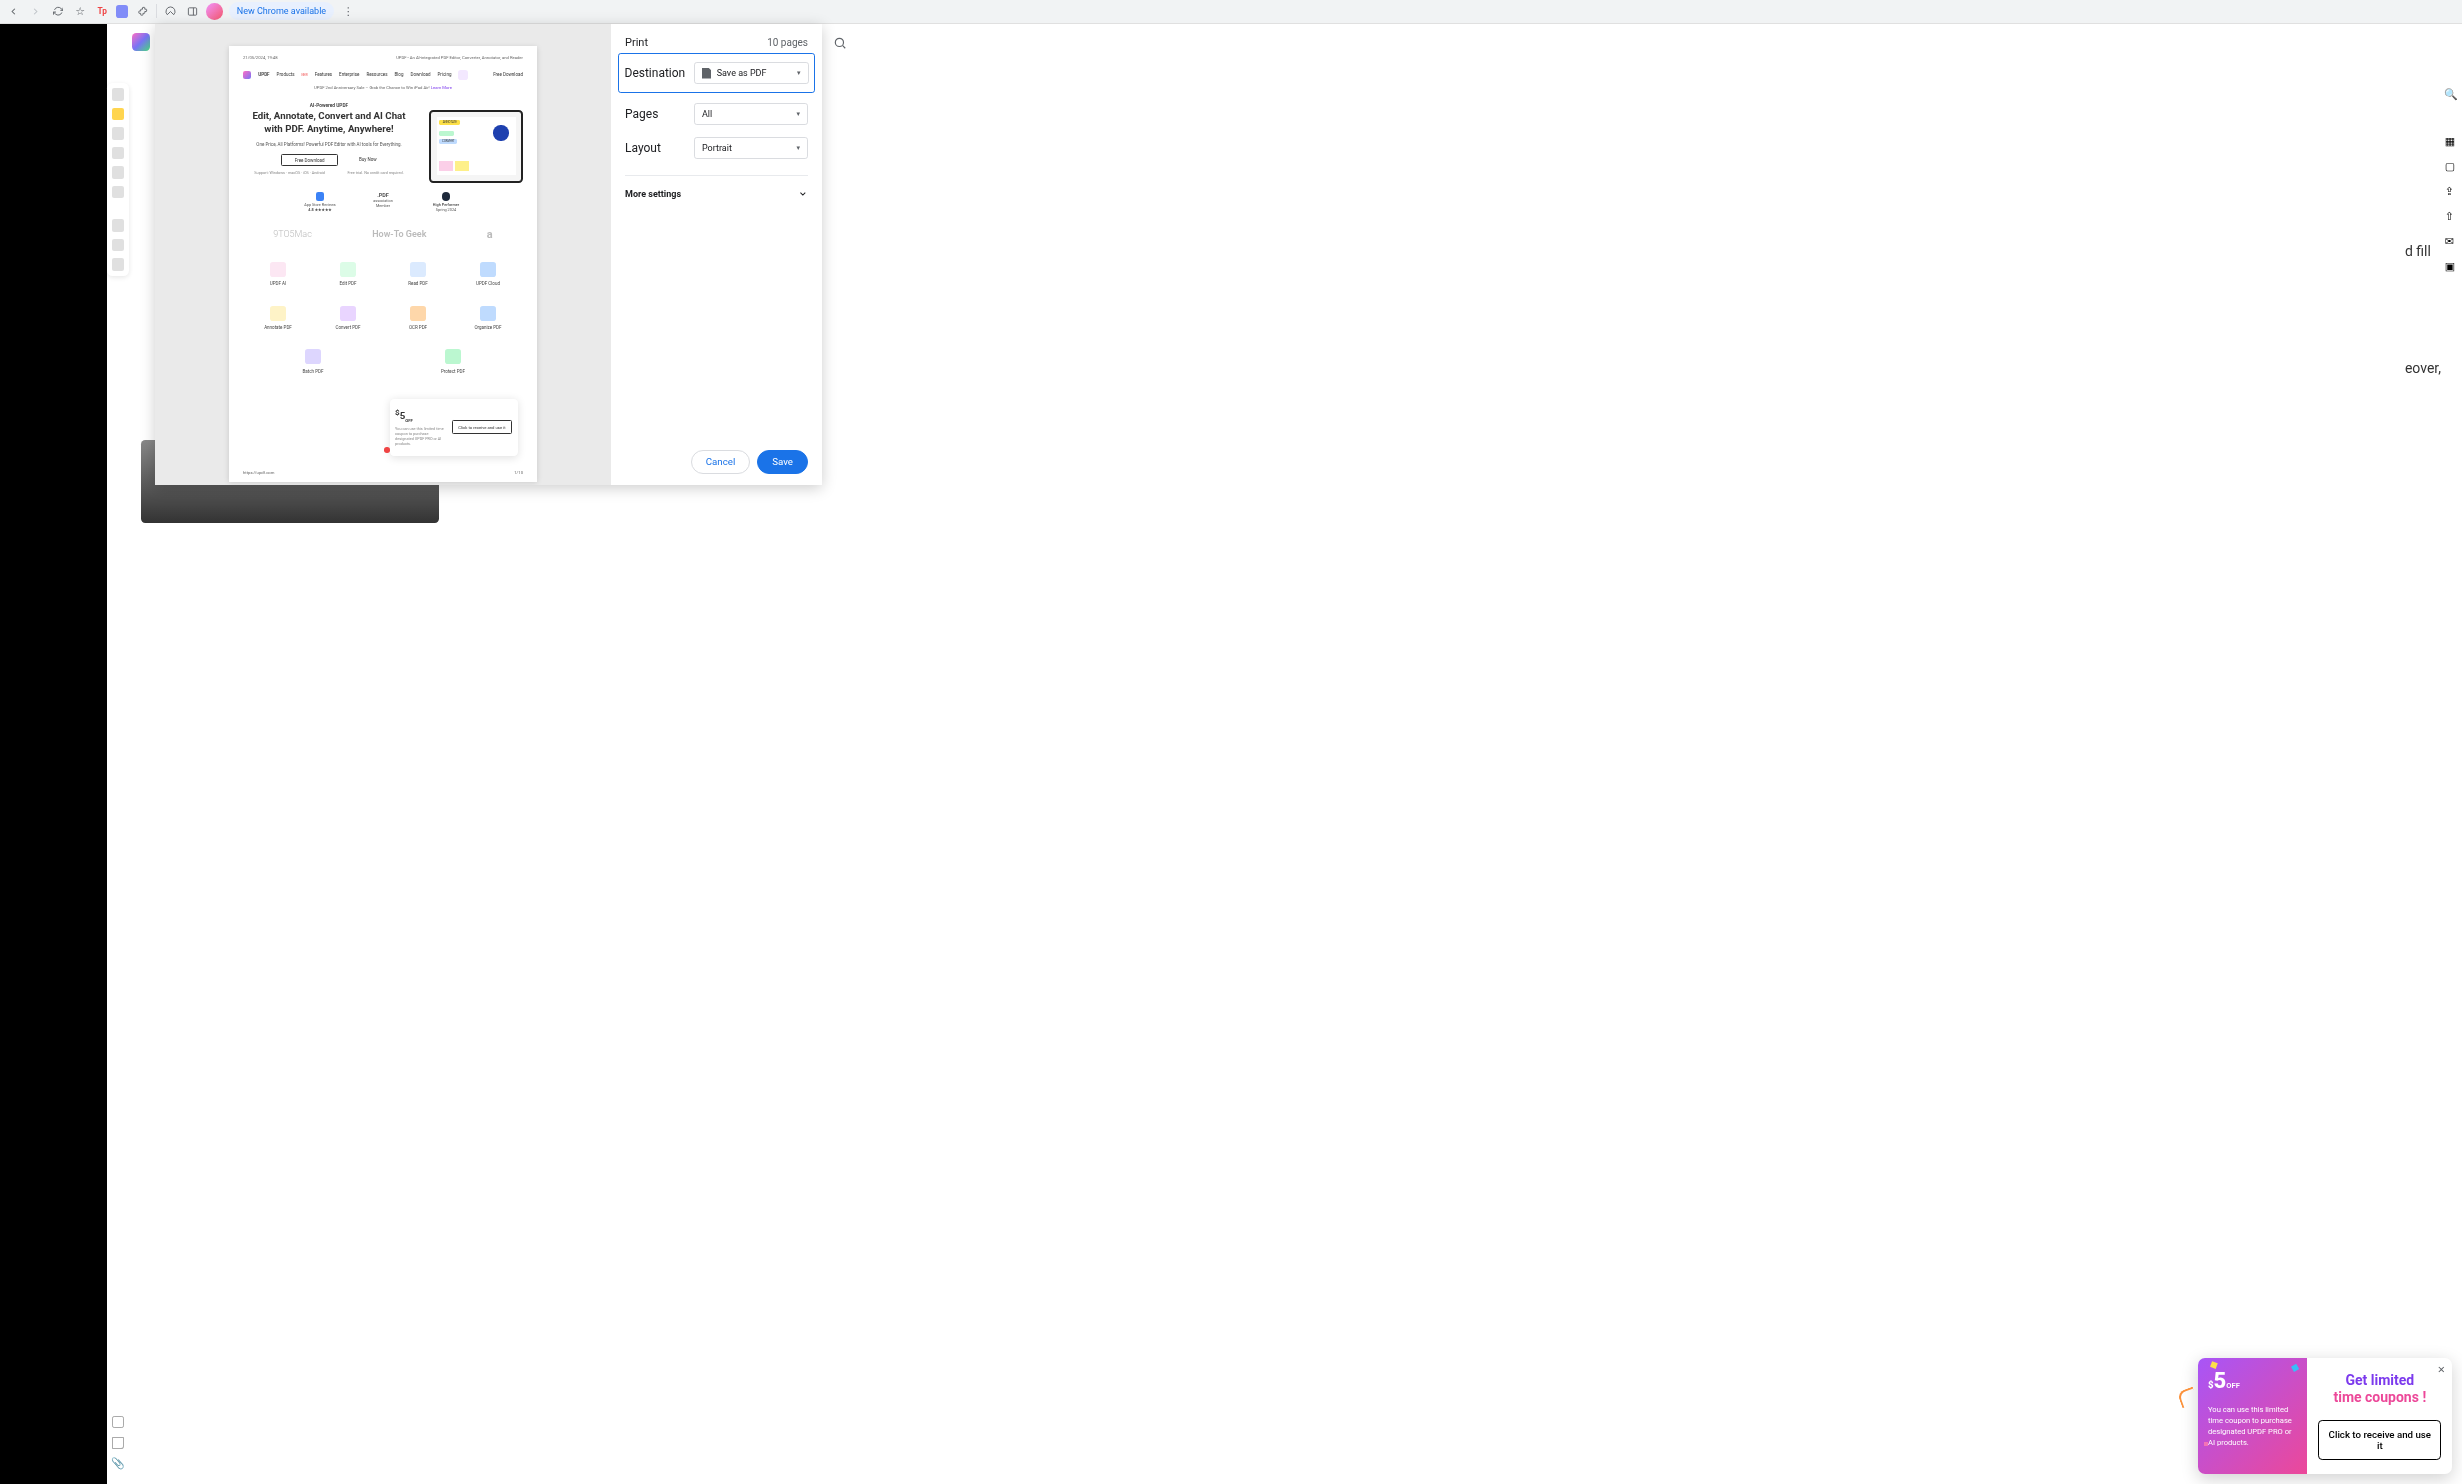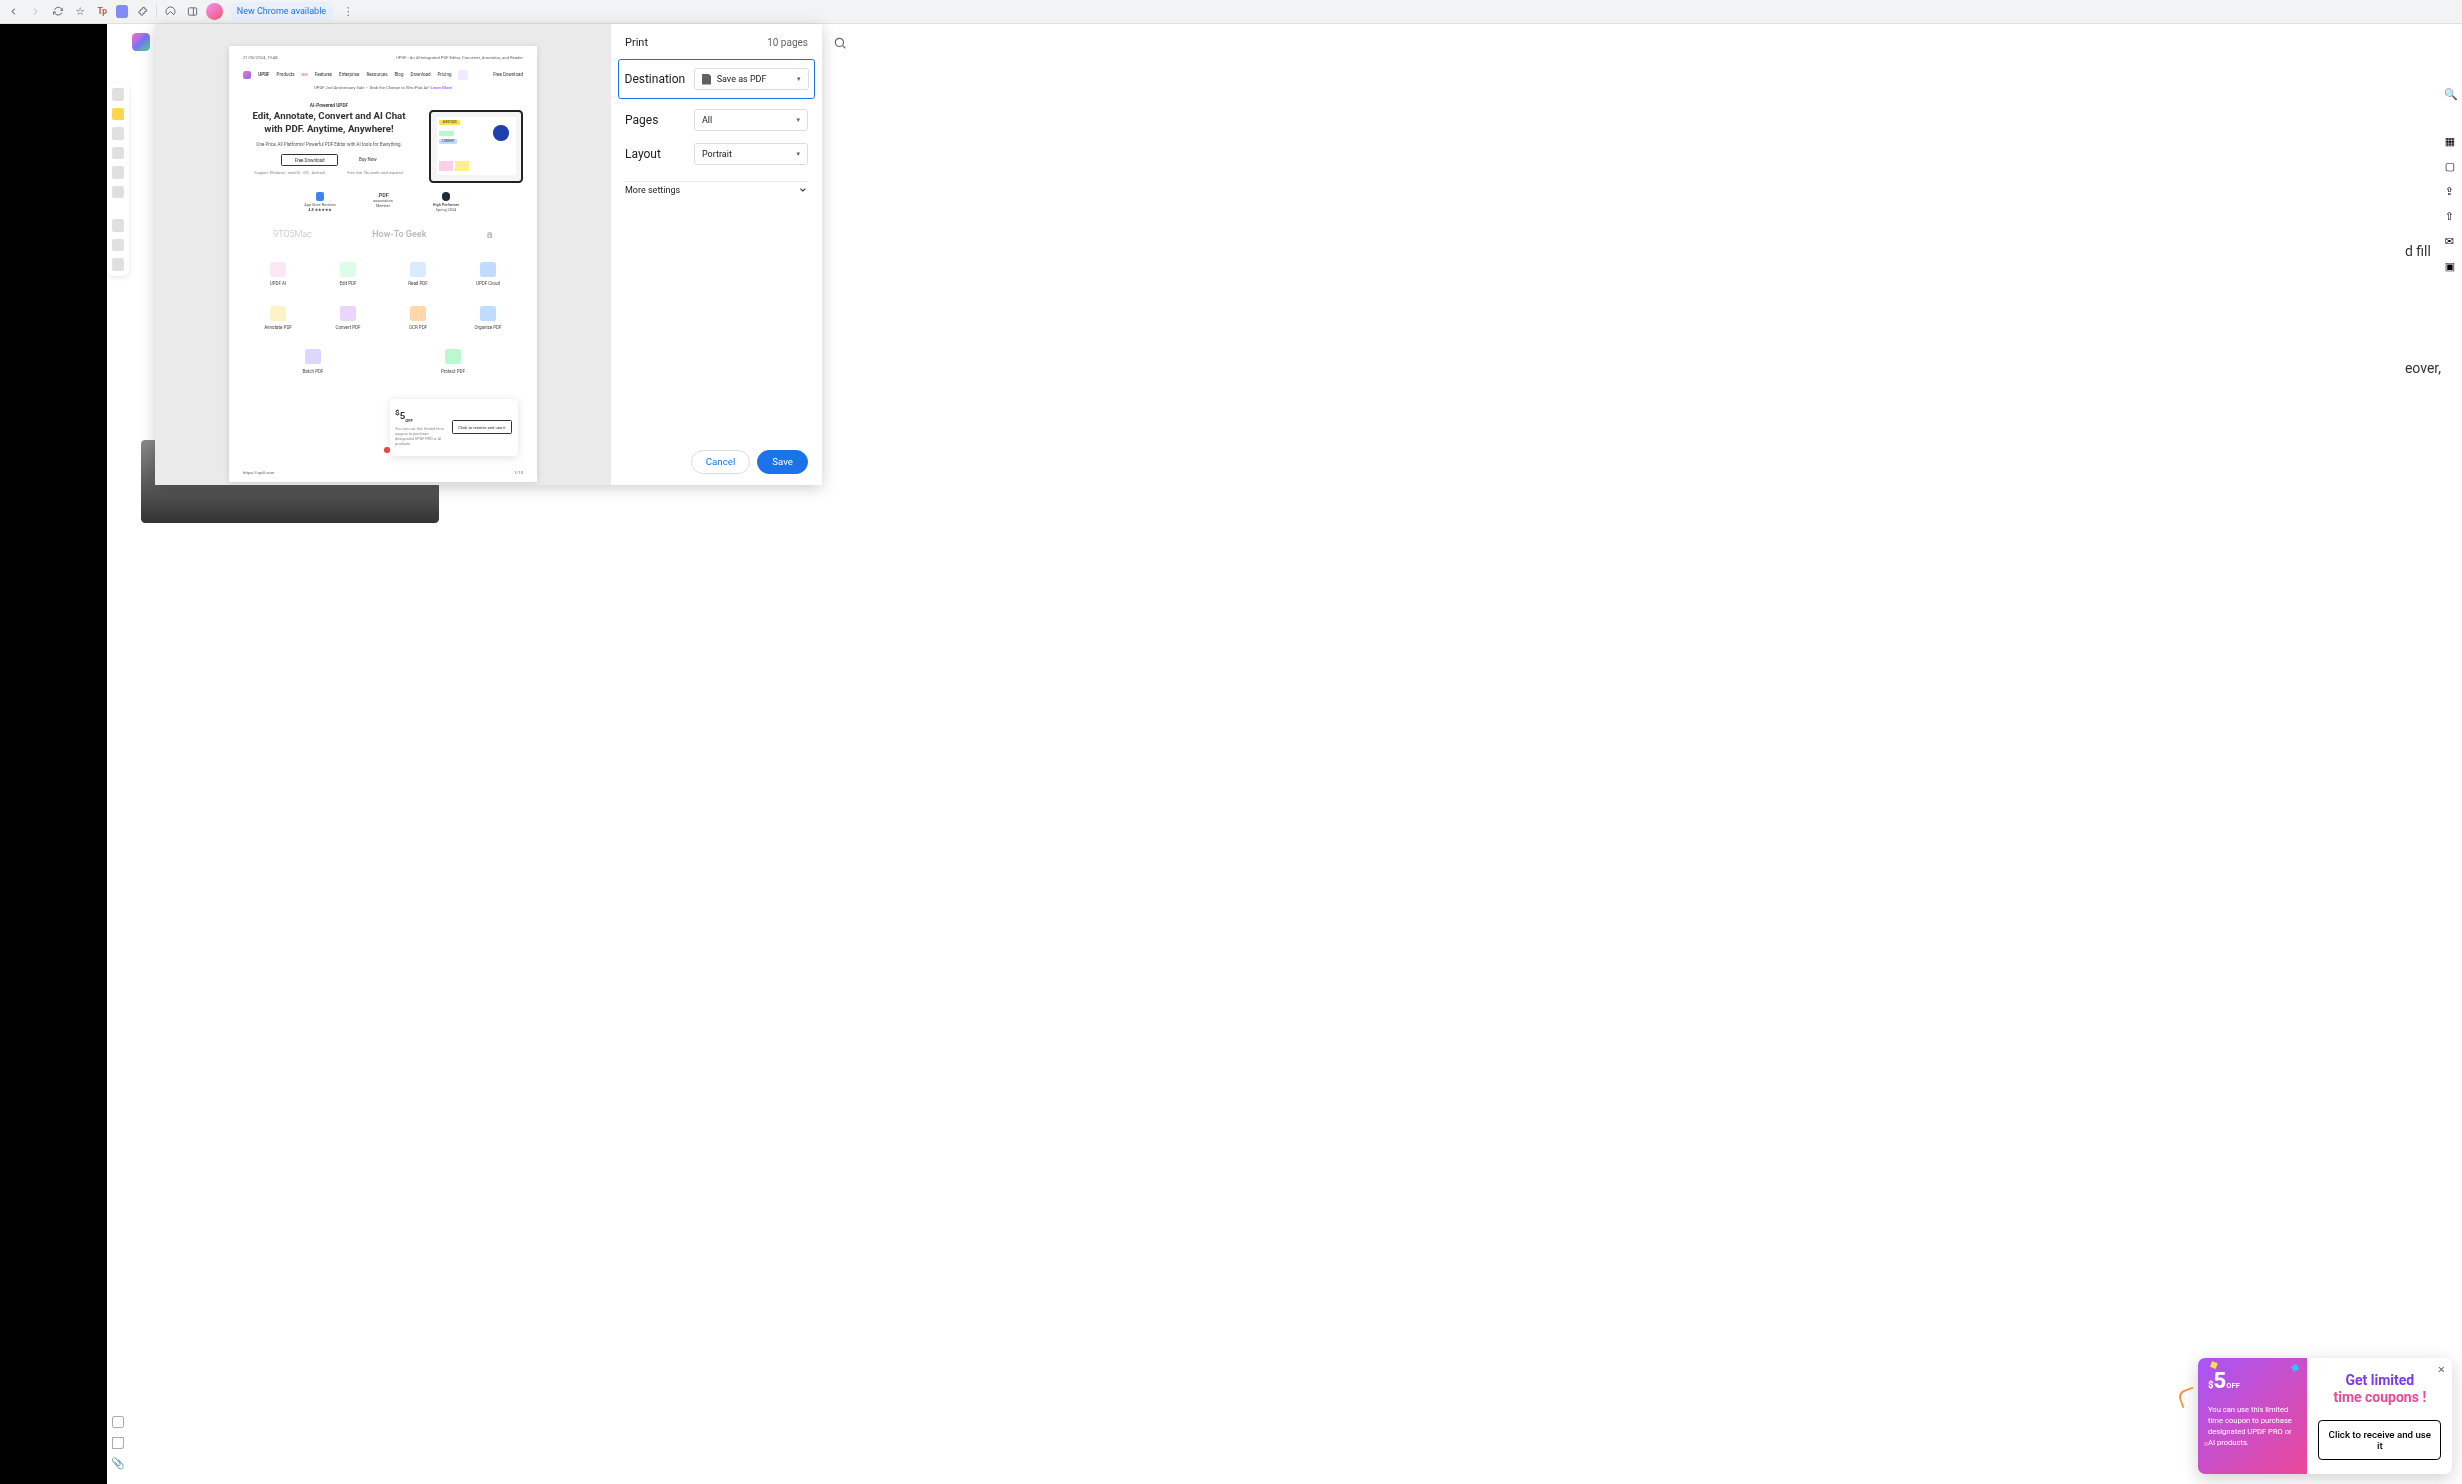--- a/index.html
+++ b/index.html
@@ -63,30 +63,30 @@
 .pv-ficon { width: 15.2px; height: 15.2px; margin: 0 auto 4.2px; border-radius: 2.8px; }
 .pv-coupon-card { position: absolute; right: 19.4px; bottom: 26px; width: 128px; height: 57px; background: #fff; border-radius: 4.2px; box-shadow: 0 1.4px 8.3px rgba(0,0,0,0.12); display: flex; align-items: center; padding: 5.5px; gap: 4.2px; }
 .pv-coupon-left { flex: 1; font-size: 3.8px; color: #888; }
 .pv-coupon-5 { font-size: 9.7px; font-weight: 700; color: #333; }
 .pv-coupon-btn { border: 0.3px solid #333; padding: 3.5px 5.5px; font-size: 4.2px; border-radius: 1.4px; }
 .pv-coupon-close { position: absolute; left: -5.5px; bottom: 2.8px; width: 5.5px; height: 5.5px; border-radius: 50%; background: #ef4444; }
 .pv-footer { position: absolute; bottom: 7px; left: 14px; right: 14px; display: flex; justify-content: space-between; font-size: 4.2px; color: #666; }
 
 
 .settings-pane { flex: 1; padding: 12.5px 14px; display: flex; flex-direction: column; position: relative; }
-.settings-head { display: flex; justify-content: space-between; align-items: center; margin-bottom: 11px; }
+.settings-head { display: flex; justify-content: space-between; align-items: center; margin-bottom: 5px; }
 .settings-title { font-size: 11px; color: #202124; }
 .settings-count { font-size: 10px; color: #5f6368; }
 .setting-row { display: flex; align-items: center; margin-bottom: 12.5px; }
 .setting-row.highlight { border: 1.4px solid #1a73e8; border-radius: 2.8px; padding: 8.3px 5.5px; margin: -1.4px -7px 9.7px -7px; }
 .setting-label { width: 69px; font-size: 12px; color: #202124; }
 .setting-select { flex: 1; height: 22px; border: 0.7px solid #dadce0; border-radius: 2.8px; display: flex; align-items: center; padding: 0 7px; font-size: 9px; color: #202124; gap: 5.5px; position: relative; }
 .setting-select::after { content: '▾'; position: absolute; right: 7px; color: #5f6368; font-size: 7px; }
 .select-icon { width: 9.7px; height: 11px; background: #5f6368; clip-path: polygon(0 0, 70% 0, 100% 25%, 100% 100%, 0 100%); }
-.more-row { display: flex; justify-content: space-between; align-items: center; padding: 3px 0; font-size: 9px; color: #202124; cursor: pointer; border-top: 0.7px solid #e8eaed; margin-top: 2.8px; }
+.more-row { display: flex; justify-content: space-between; align-items: center; padding: 13px 0; font-size: 9px; color: #202124; cursor: pointer; border-top: 0.7px solid #e8eaed; margin-top: 2.8px; font-weight: bold; }
 .settings-footer { position: absolute; bottom: 11px; right: 14px; display: flex; gap: 7px; margin-top: 35px; }
 .dlg-btn { padding: 5.5px 14px; border-radius: 12.5px; font-size: 9.7px; cursor: pointer; border: 0.7px solid #dadce0; background: #fff; color: #1a73e8; }
 .dlg-btn.primary { background: #1a73e8; color: #fff; border-color: #1a73e8; }
 
 
 .search-top { position: absolute; left: 833px; top: 12.5px; color: #5f6368; }
 
 
 .promo { position: absolute; right: 9.7px; bottom: 9.7px; display: flex; background: #fff; border-radius: 7px; box-shadow: 0 4.2px 16.6px rgba(0,0,0,0.18); }
 .promo-left { width: 109px; height: 116px; background: linear-gradient(135deg,#a855f7,#ec4899); border-radius: 7px 0 0 7px; padding: 9.7px; color: #fff; position: relative; overflow: hidden; }

